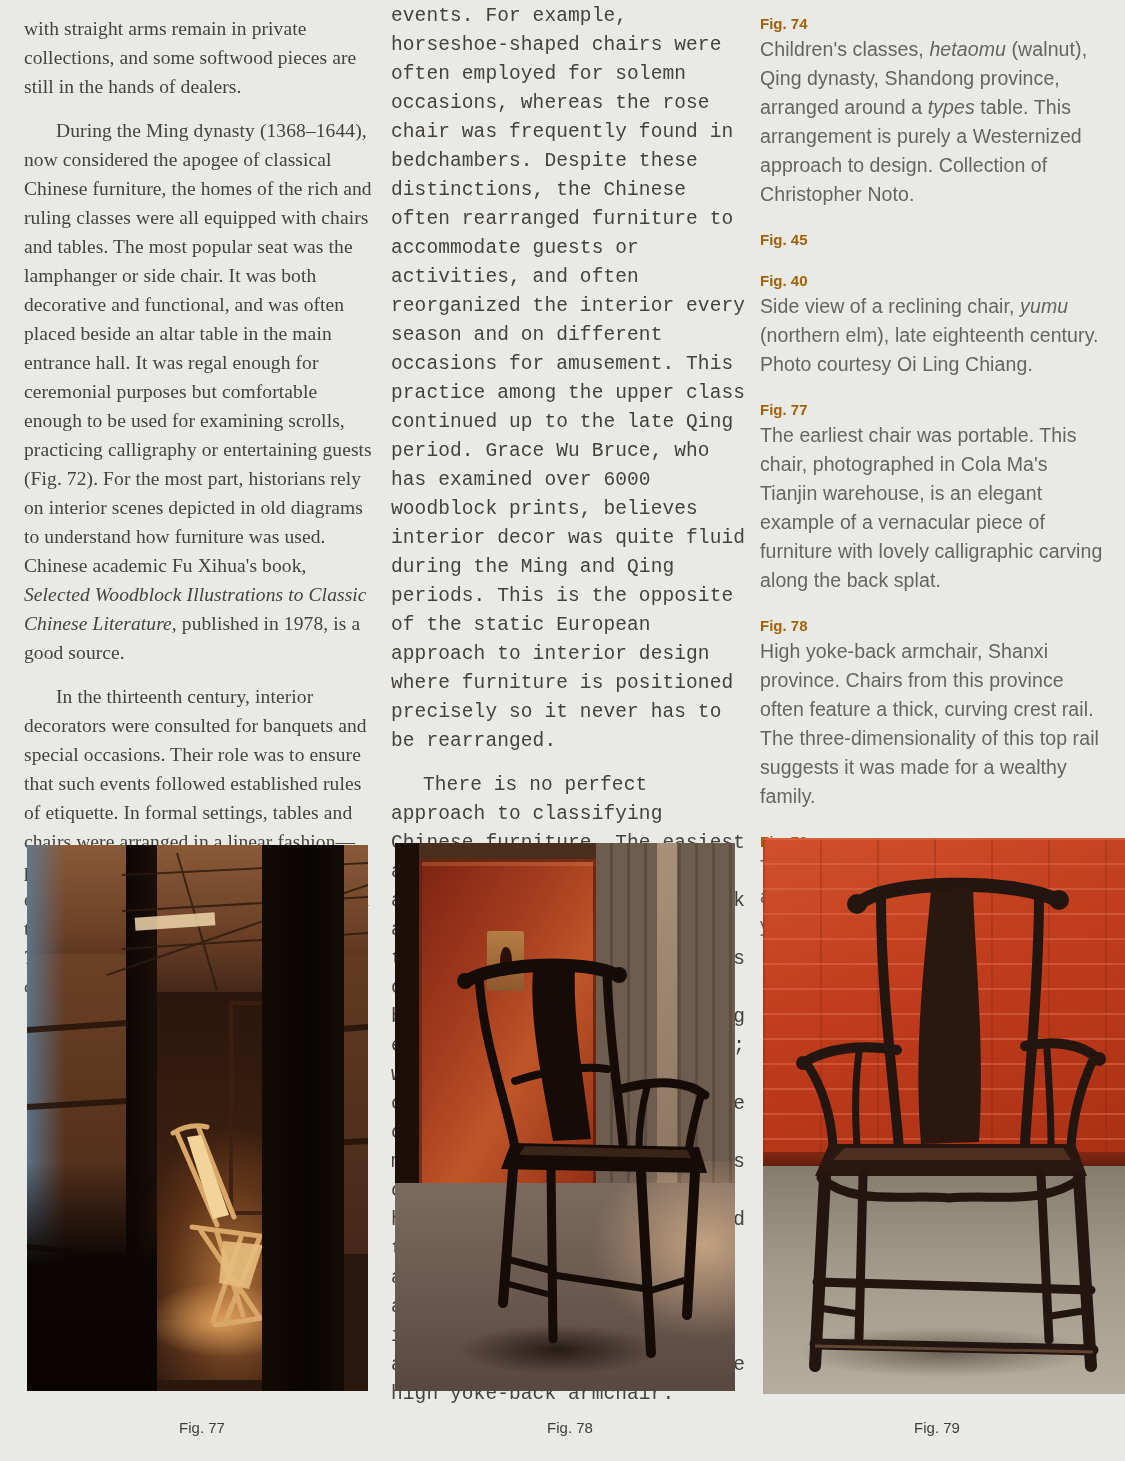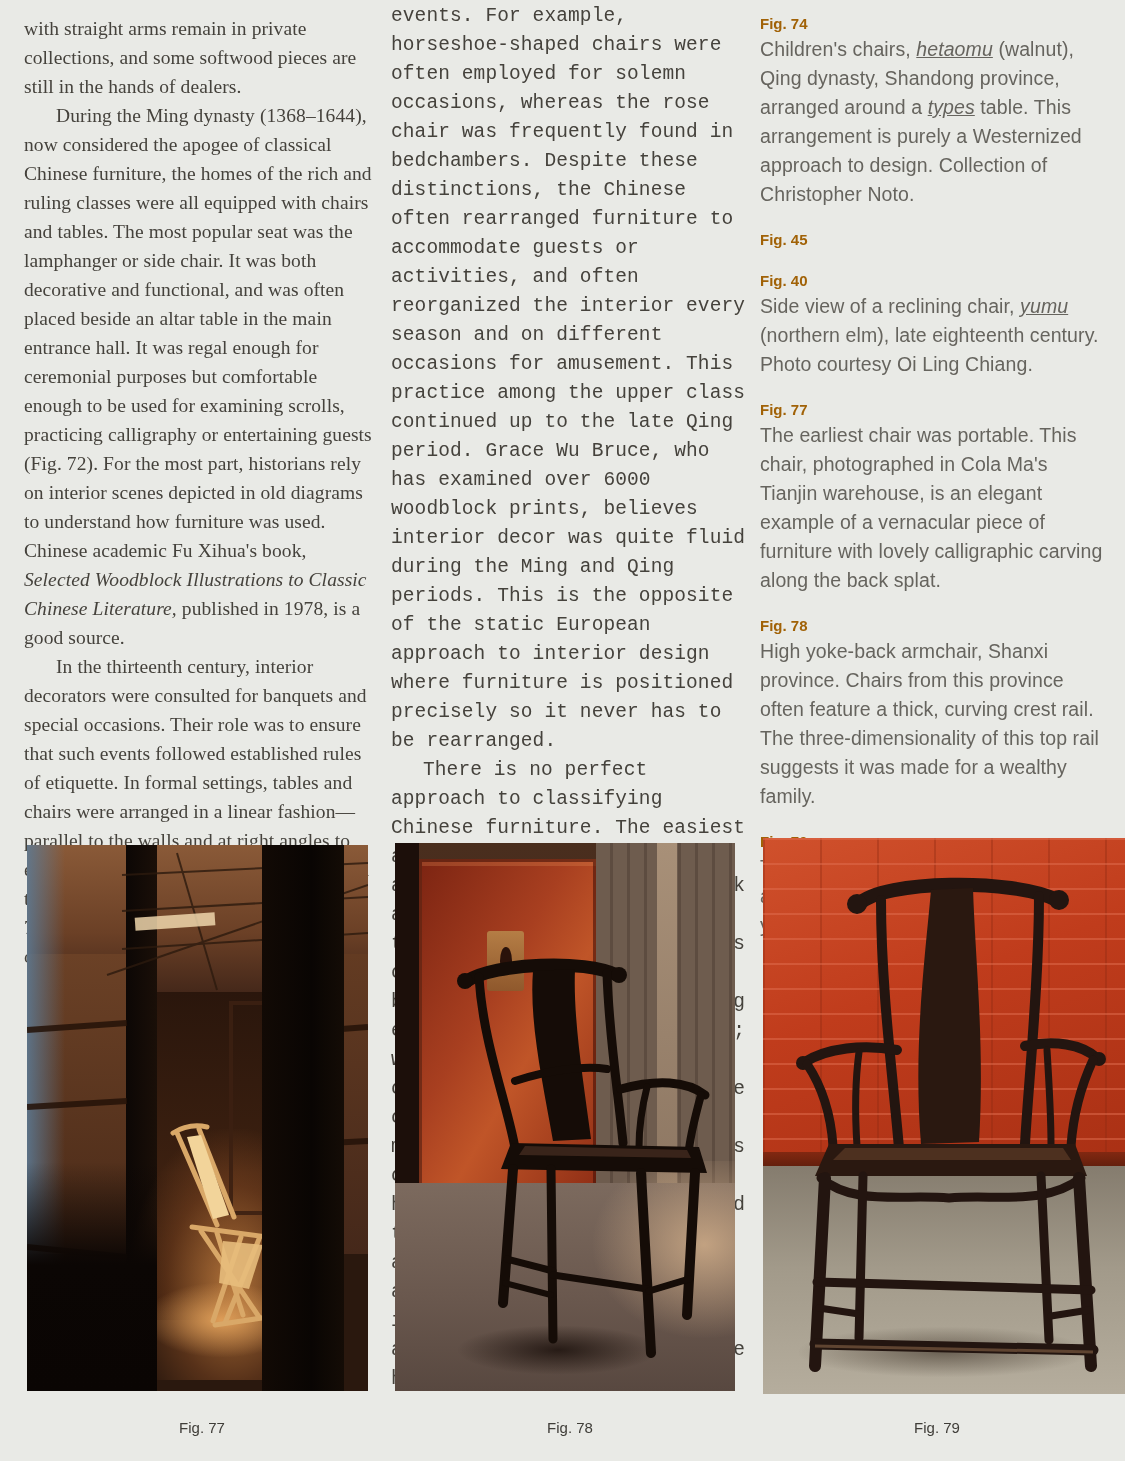--- a/index.html
+++ b/index.html
@@ -14,32 +14,32 @@
   .col{position:absolute;color:#45423c;}
   .col-left{left:24px;top:14px;width:350px;}
   .col-mid{left:391px;top:2px;width:356px;font-family:Liberation Mono, monospace;}
   .col p{
     margin:0;
     font-size:19.5px;
     line-height:29px;
     text-align:left;
     letter-spacing:.1px;
   }
-  .col p.indent{text-indent:32px;}
+  .col p.indent{text-indent:32px;margin-top:15px;}
   .col i{font-style:italic;}
   
   .col-captions{left:760px;top:14px;width:348px;font-family:"Liberation Sans","DejaVu Sans",sans-serif;}
   .caption-block{margin:0 0 21px 0;}
   .caption-figno{
     font-size:15px;font-weight:bold;color:#a16207;line-height:20px;margin:0 0 1px 0;
   }
   .caption-text{
     margin:0;font-size:14.5px;line-height:19.5px;color:#66645e;letter-spacing:.1px;
   }
-  .caption-text i{font-style:italic;text-decoration:underline;}
+  .caption-text i{font-style:italic;}
   
   .photo{position:absolute;margin:0;padding:0;overflow:hidden;}
   .photo-77{left:27px;top:845px;width:341px;height:546px;background:#2a180e;}
   .photo-78{left:395px;top:843px;width:340px;height:548px;background:#3a241a;}
   .photo-79{left:763px;top:838px;width:362px;height:556px;background:#bf3c1d;}
   .ph-layer{position:absolute;}
   
   .p77-ceiling{left:0;top:0;width:100%;height:27%;
     background:linear-gradient(180deg,#8a5a38 0%,#6b4026 60%,#45281a 100%);}
   .p77-wall-left{left:0;top:20%;width:32%;height:55%;
@@ -114,21 +114,21 @@
       <p class="indent"><span>During the Ming dynasty (1368–1644), now considered the apogee of classical Chinese furniture, the homes of the rich and ruling classes were all equipped with chairs and tables. The most popular seat was the lamphanger or side chair. It was both decorative and functional, and was often placed beside an altar table in the main entrance hall. It was regal enough for ceremonial purposes but comfortable enough to be used for examining scrolls, practicing calligraphy or entertaining guests (Fig. 72). For the most part, historians rely on interior scenes depicted in old diagrams to understand how furniture was used. Chinese academic Fu Xihua's book, </span><i>Selected Woodblock Illustrations to Classic Chinese Literature,</i><span> published in 1978, is a good source.</span></p>
       <p class="indent"><span>In the thirteenth century, interior decorators were consulted for banquets and special occasions. Their role was to ensure that such events followed established rules of etiquette. In formal settings, tables and chairs were arranged in a linear fashion—parallel to the walls and at right angles to each other. There were rules for seating and the placement of textiles over tables (Fig. 73). Distinctions were drawn between official and private</span></p>
     </div>
   <div class="col col-mid" id="col-mid">
       <p><span>events. For example, horseshoe-shaped chairs were often employed for solemn occasions, whereas the rose chair was frequently found in bedchambers. Despite these distinctions, the Chinese often rearranged furniture to accommodate guests or activities, and often reorganized the interior every season and on different occasions for amusement. This practice among the upper class continued up to the late Qing period. Grace Wu Bruce, who has examined over 6000 woodblock prints, believes interior decor was quite fluid during the Ming and Qing periods. This is the opposite of the static European approach to interior design where furniture is positioned precisely so it never has to be rearranged.</span></p>
       <p class="indent"><span>There is no perfect approach to classifying Chinese furniture. The easiest and most common approach adopted by scholars is to look at form. By this definition, there are nine different types of Chinese chairs: high yoke-back armchairs with protruding ends or official's hat chairs; writing chairs or southern official's hat armchairs; side chairs or lamphanger chairs; meditation chairs; rose chairs or low-back armchairs; horseshoe-back chairs or grand tutor chairs; folding armchairs; Qing-style armchairs and Western-influenced chairs. There is also a low-back version of the high yoke-back armchair.</span></p>
     </div>
   <div class="col col-captions" id="col-captions">
       <div class="caption-block">
         <div class="caption-figno">Fig. 74</div>
-        <p class="caption-text"><span>Children's chairs, </span><i>hetaomu</i><span> (walnut), Qing dynasty, Shandong province, arranged around a </span><i>types</i><span> table. This arrangement is purely a Westernized approach to design. Collection of Christopher Noto.</span></p>
+        <p class="caption-text"><span>Children's classes, </span><i>hetaomu</i><span> (walnut), Qing dynasty, Shandong province, arranged around a </span><i>types</i><span> table. This arrangement is purely a Westernized approach to design. Collection of Christopher Noto.</span></p>
       </div>
       <div class="caption-block">
         <div class="caption-figno">Fig. 45</div>
       </div>
       <div class="caption-block">
         <div class="caption-figno">Fig. 40</div>
         <p class="caption-text"><span>Side view of a reclining chair, </span><i>yumu</i><span> (northern elm), late eighteenth century. Photo courtesy Oi Ling Chiang.</span></p>
       </div>
       <div class="caption-block">
         <div class="caption-figno">Fig. 77</div>

